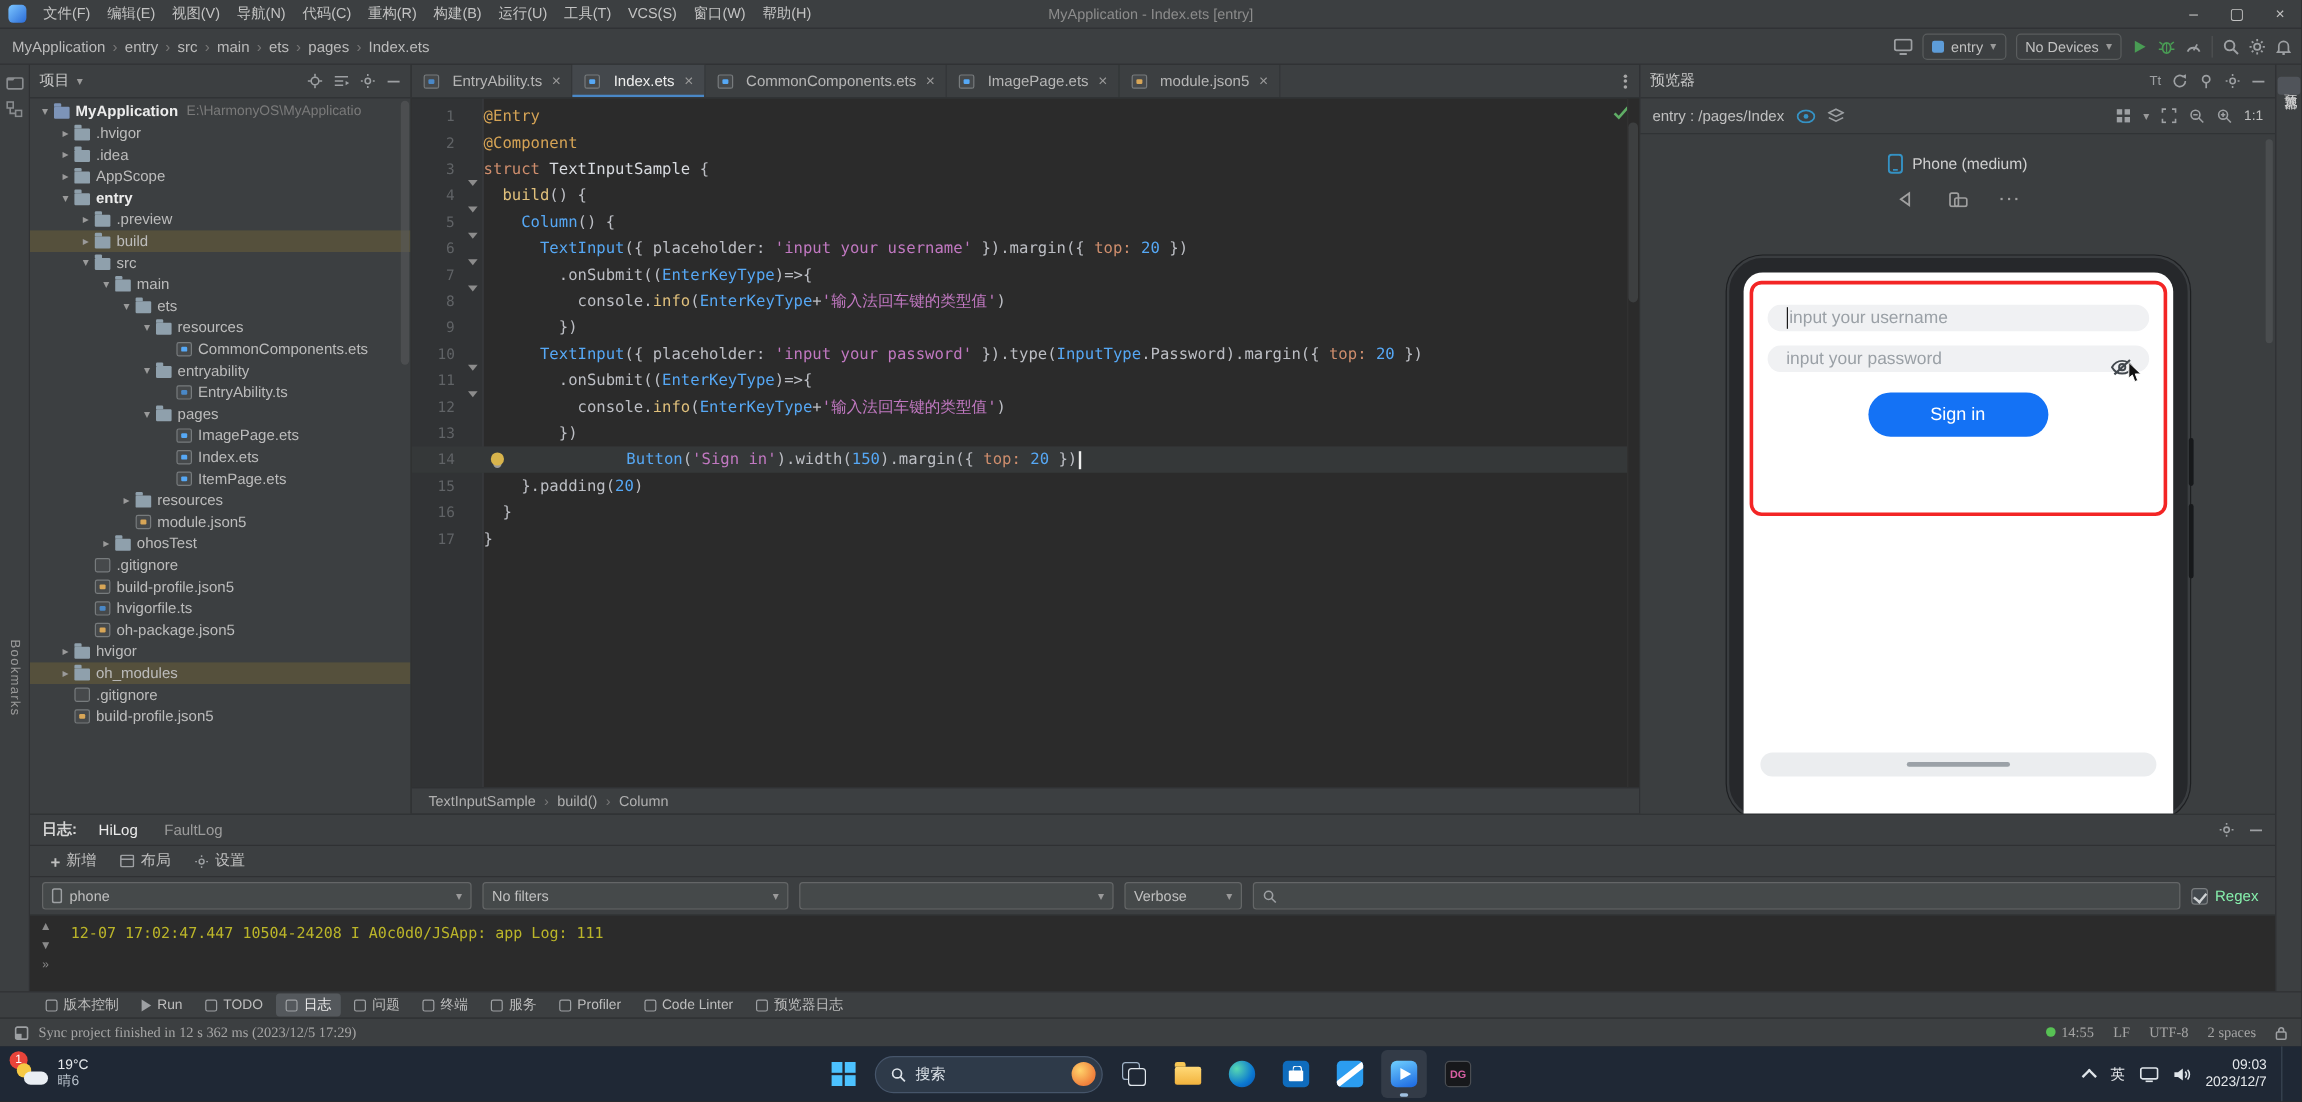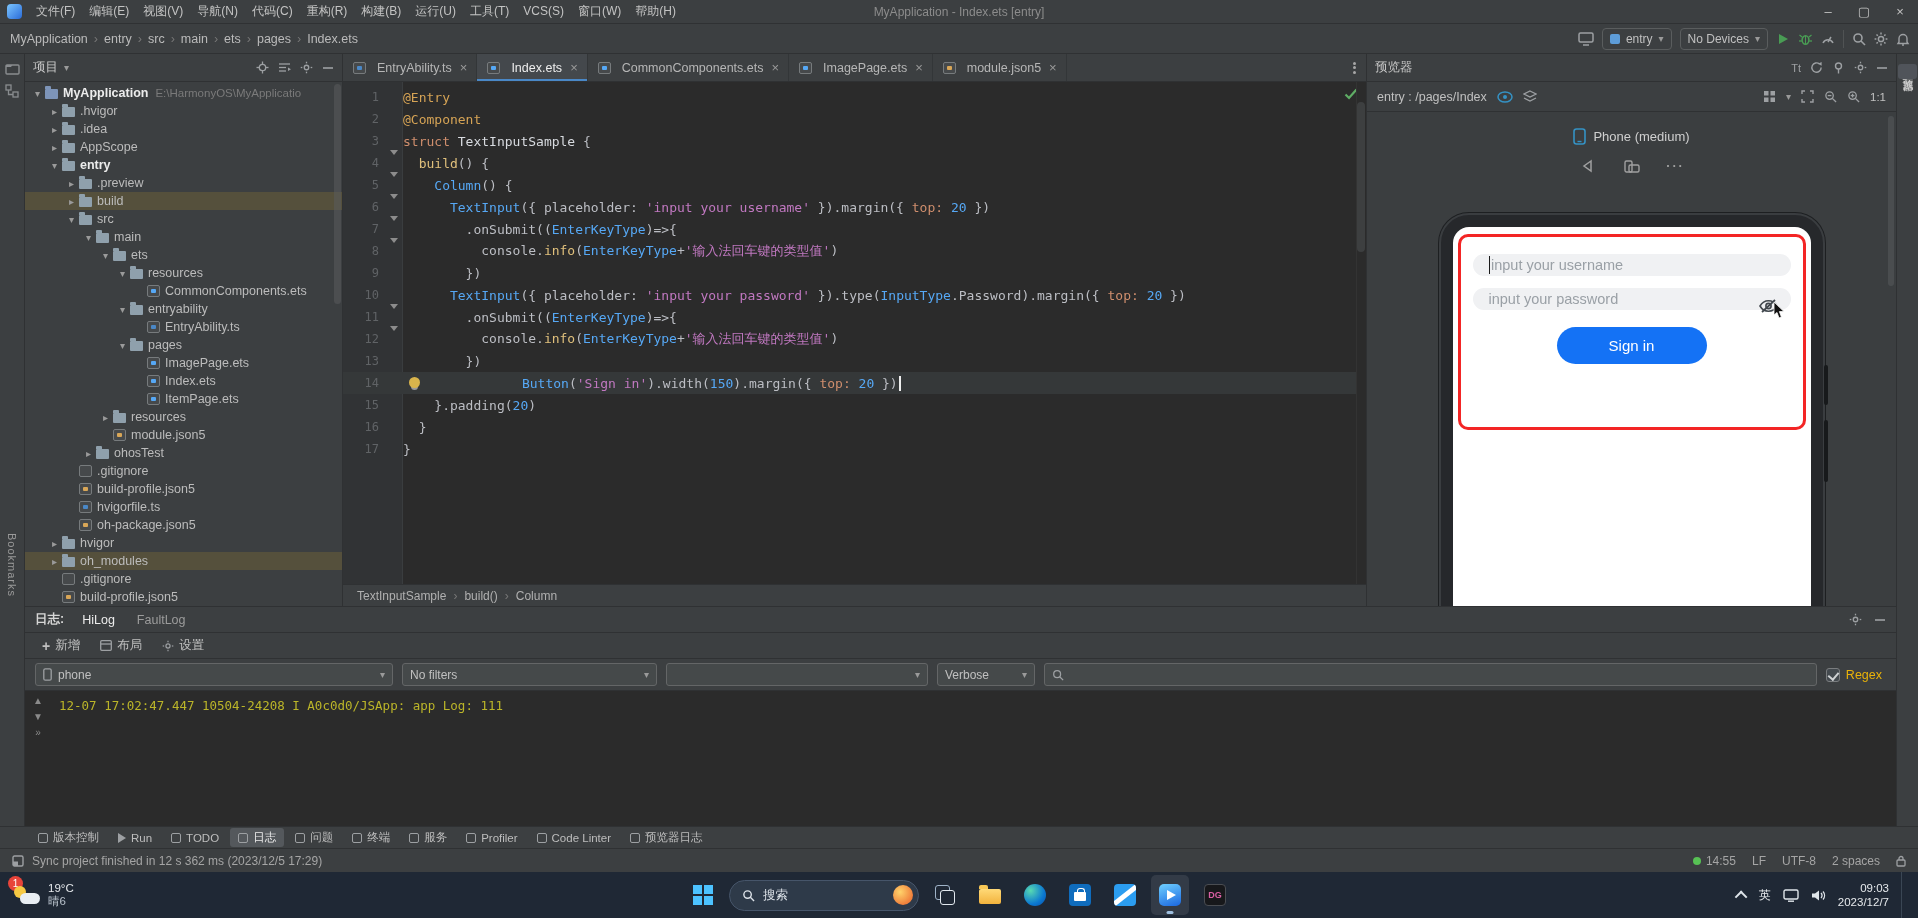--- a/index.html
+++ b/index.html
@@ -115,51 +115,51 @@
 .p-caret{width:1.5px;height:18px;background:#1a1a1a;margin-right:1px;}
 .p-ph{color:#9aa0a6;font-size:14.5px;}
 .p-eye{position:absolute;right:12px;top:9px;}
 .p-cursor{position:absolute;right:5px;top:14px;}
 .p-btn{width:150px;height:37px;margin:17px auto 0;background:#1472f5;border-radius:19px;color:#fff;font-size:15px;display:flex;align-items:center;justify-content:center;}
 .p-nav{position:absolute;left:14px;right:14px;top:400px;height:20px;background:#ebedef;border-radius:10px;}
 .p-home{position:absolute;left:50%;top:8px;transform:translateX(-50%);width:86px;height:4px;border-radius:2px;background:#9ba1a7;}
 .pv-scrollbar{position:absolute;right:2px;top:4px;width:6px;height:170px;background:#55585a;border-radius:3px;opacity:.6;}
 
 
-#hilog{height:220px;background:#3c3f41;border-top:1px solid #2f3133;display:flex;flex-direction:column;flex:none;}
+#hilog{height:148px;background:#3c3f41;border-top:1px solid #2f3133;display:flex;flex-direction:column;flex:none;}
 .hl-tabs{height:26px;display:flex;align-items:center;gap:14px;padding:0 10px;border-bottom:1px solid #2f3133;flex:none;}
 .hl-title{font-weight:bold;color:#d6d6d6;}
 .hl-tab{color:#9c9c9c;padding:3px 4px;}
 .hl-tab.active{color:#ececec;}
 .hl-tabs-right{margin-left:auto;display:flex;align-items:center;gap:12px;}
 .hl-actions{height:26px;display:flex;align-items:center;gap:6px;padding:0 10px;border-bottom:1px solid #2f3133;flex:none;color:#c0c0c0;}
 .hl-action{display:flex;align-items:center;gap:5px;padding:2px 7px;}
 .plus{color:#c0c0c0;font-size:14px;font-weight:bold;}
 .hl-filters{height:32px;display:flex;align-items:center;gap:9px;padding:0 10px;border-bottom:1px solid #2f3133;flex:none;}
 .dd{height:23px;background:#45494a;border:1px solid #646667;border-radius:3px;display:flex;align-items:center;gap:6px;padding:0 7px;font-size:12px;color:#c0c0c0;}
 .dd .dd-caret{margin-left:auto;}
 .dd-device{width:358px;}
 .dd-filter{width:255px;}
 .dd-custom{width:262px;}
 .dd-level{width:98px;}
 .searchbox{flex:1;height:23px;background:#45494a;border:1px solid #646667;border-radius:3px;display:flex;align-items:center;gap:6px;padding:0 7px;}
-.regex{display:flex;align-items:center;gap:6px;margin-right:4px;color:#eab308;}
+.regex{display:flex;align-items:center;gap:6px;margin-right:4px;color:#86efac;}
 .cbx{width:14px;height:14px;background:#43494e;border:1px solid #7a7d7f;border-radius:3px;position:relative;}
 .cbx::after{content:"";position:absolute;left:3px;top:1px;width:5px;height:8px;border-right:2px solid #cfd2d4;border-bottom:2px solid #cfd2d4;transform:rotate(40deg);}
 .hl-body{flex:1;background:#2b2b2b;display:flex;min-height:0;}
 .hl-gutter{width:26px;display:flex;flex-direction:column;align-items:center;gap:5px;padding-top:4px;color:#8a8a8a;font-size:10px;flex:none;}
 #log-lines{flex:1;font-family:"DejaVu Sans Mono",monospace;font-size:12.5px;line-height:21px;color:#bbb529;padding:4px 8px;white-space:pre;}
 
 
 #twbar{height:22px;background:#3c3f41;border-top:1px solid #2f3133;display:flex;align-items:center;gap:3px;padding-left:30px;font-size:11.5px;flex:none;}
 .twitem{display:flex;align-items:center;gap:5px;padding:2px 8px;border-radius:3px;color:#bdbdbd;}
 .twitem.active{background:#54585c;color:#ececec;}
 .twic{width:10px;height:10px;border:1.4px solid #9da0a3;border-radius:2px;display:inline-block;}
 .twic-run{width:0;height:0;border:none;border-left:8px solid #9da0a3;border-top:5px solid transparent;border-bottom:5px solid transparent;border-radius:0;}
-#statusbar{height:24px;background:#3c3f41;border-top:1px solid #2f3133;display:flex;align-items:center;padding:0 12px;gap:16px;font-size:12px;color:#a5a5a5;flex:none;}
+#statusbar{height:24px;background:#3c3f41;border-top:1px solid #2f3133;display:flex;align-items:center;padding:0 12px;gap:16px;font-size:12px;color:#a5a5a5;flex:none;font-family:Liberation Serif, serif;}
 .sb-left{display:flex;align-items:center;gap:8px;}
 .sb-right{margin-left:auto;display:flex;align-items:center;gap:16px;}
 .gdot{width:8px;height:8px;border-radius:50%;background:#57c154;display:inline-block;margin-right:5px;}
 
 
 #taskbar{height:46px;background:#1f2835;display:flex;align-items:center;position:relative;flex:none;}
 .tb-weather{display:flex;align-items:center;gap:8px;padding:0 14px;height:100%;position:relative;}
 .badge{position:absolute;left:8px;top:4px;width:15px;height:15px;background:#e8443a;border-radius:50%;color:#fff;font-size:10px;display:flex;align-items:center;justify-content:center;}
 .wicon{width:26px;height:18px;position:relative;}
 .wicon .sun{position:absolute;left:0;top:0;width:12px;height:12px;border-radius:50%;background:#f6c944;}

